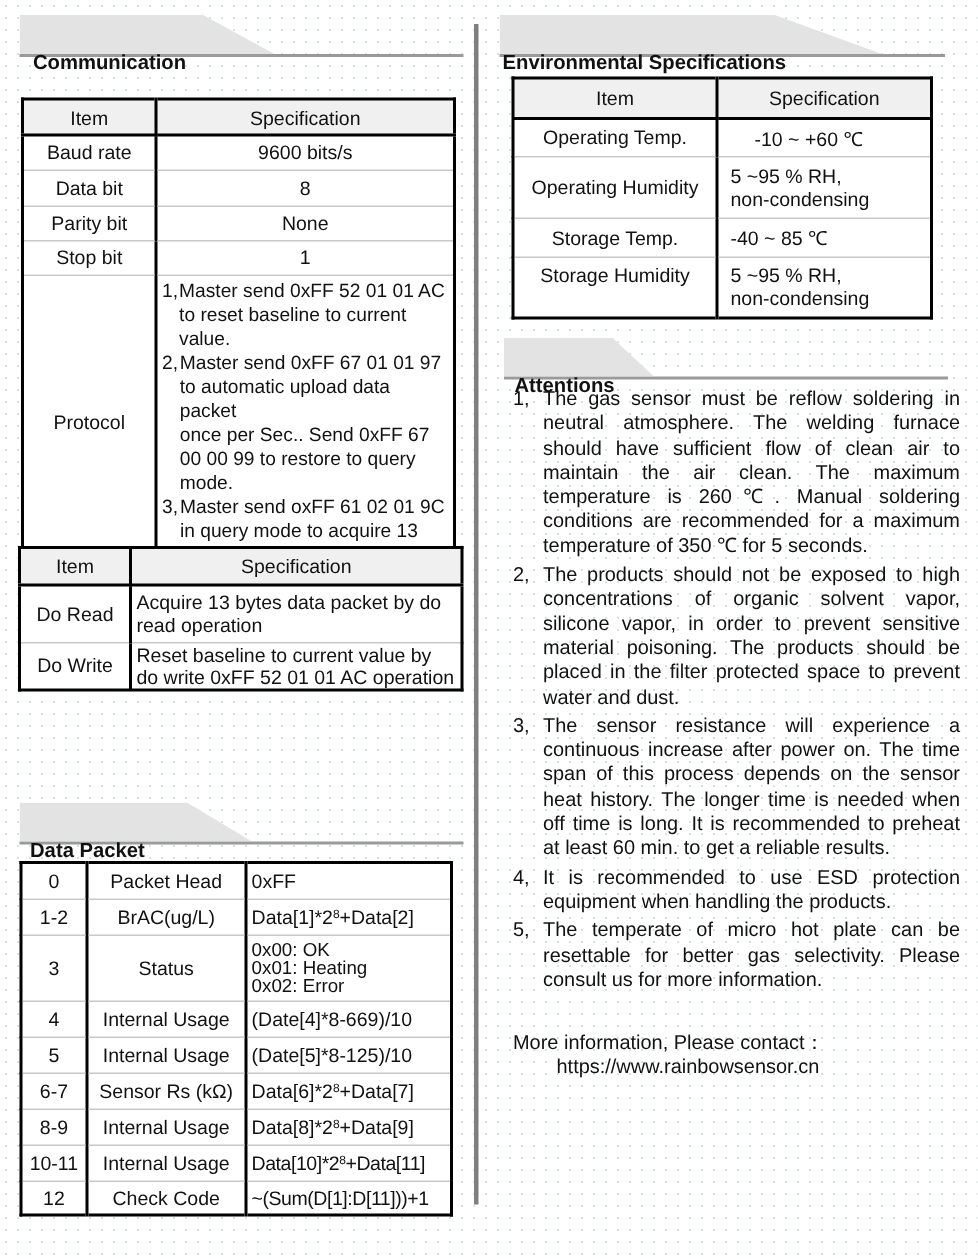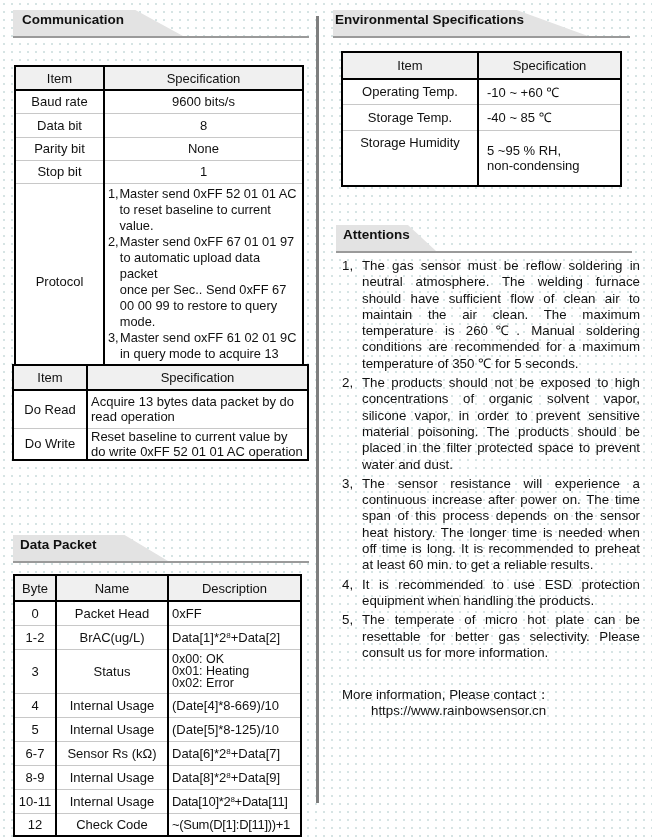--- a/index.html
+++ b/index.html
@@ -12,21 +12,21 @@
   }
   .abs { position:absolute; }
   .sec-head {
     position:absolute; height:26px; border-bottom:2px solid #9a9a9a;
   }
   .sec-head .tab {
     position:absolute; left:0; top:0; height:26px; background:#e3e3e3;
     clip-path: polygon(0 0, 72% 0, 100% 100%, 0 100%);
   }
   .sec-head .title {
-    position:absolute; left:9px; top:2px; font-size:13.5px; font-weight:bold; white-space:nowrap;
+    position:absolute; left:9px; top:24px; font-size:13.5px; font-weight:bold; white-space:nowrap;
   }
   .divider { position:absolute; left:316px; top:16px; width:3px; height:787px; background:#7f7f7f; }
   table.spec { position:absolute; border-collapse:collapse; background:#fff; font-size:13px; }
   table.spec td, table.spec th { border:1px solid #c8c8c8; padding:0 3px; font-weight:normal; }
   table.spec { border:2px solid #000; }
   table.spec th { background:#f0f0f0; border-bottom:2px solid #000; text-align:center; }
   table.spec td.c1 { border-right:2px solid #000; text-align:center; }
   table.spec td.c2 { border-right:2px solid #000; text-align:center; }
   .left { text-align:left !important; }
   .center { text-align:center !important; }
@@ -125,25 +125,20 @@
 </tbody>
   </table>
 
 <div class="sec-head" style="left:13px; top:535px; width:296px;">
   <div class="tab" style="width:155px;"></div>
   <div class="title" style="left:7px;">Data Packet</div>
 </div>
 
 <table class="spec" style="left:13px; top:574px; width:289px;">
   <tbody>
-      <tr style="height:26px;">
-    <th style="width:34px; border-right:2px solid #000;">Byte</th>
-    <th style="width:104px; border-right:2px solid #000;">Name</th>
-    <th>Description</th>
-  </tr>
   <tr style="height:24px;">
     <td class="c1">0</td>
     <td class="c2">Packet Head</td>
     <td class="left">0xFF</td>
   </tr>
   <tr style="height:24px;">
     <td class="c1">1-2</td>
     <td class="c2">BrAC(ug/L)</td>
     <td class="left"><span>Data[1]*2</span><sup>8</sup><span>+Data[2]</span></td>
   </tr>
@@ -195,27 +190,34 @@
 </div>
 
 <table class="spec" style="left:341px; top:51px; width:281px;">
   <tbody>
       <tr style="height:27px;">
     <th style="width:128px; border-right:2px solid #000;">Item</th>
     <th>Specification</th>
   </tr>
   <tr style="height:25px;">
     <td class="c1">Operating Temp.</td>
-    <td class="left" style="padding-left:8px;"><span>-10 ~ +60 ℃</span></td>
+    <td class="left" style="padding-left:24px;"><span>-10 ~ +60 ℃</span></td>
+  </tr>
+  <tr style="height:41px;">
+    <td class="c1">Operating Humidity</td>
+    <td class="left" style="padding-left:8px; line-height:15px;">
+      <span style="display:block">5 ~95 % RH,</span>
+      <span style="display:block">non-condensing</span>
+    </td>
   </tr>
   <tr style="height:26px;">
     <td class="c1">Storage Temp.</td>
     <td class="left" style="padding-left:8px;margin-left:35px;"><span>-40 ~ 85 ℃</span></td>
   </tr>
-  <tr style="height:56px;">
+  <tr style="height:41px;">
     <td class="c1" style="vertical-align:top; padding-top:4px;">Storage Humidity</td>
     <td class="left" style="padding-left:8px; line-height:15px;">
       <span style="display:block">5 ~95 % RH,</span>
       <span style="display:block">non-condensing</span>
     </td>
   </tr>
 </tbody>
   </table>
 
 <div class="sec-head" style="left:336px; top:225px; width:296px;">

